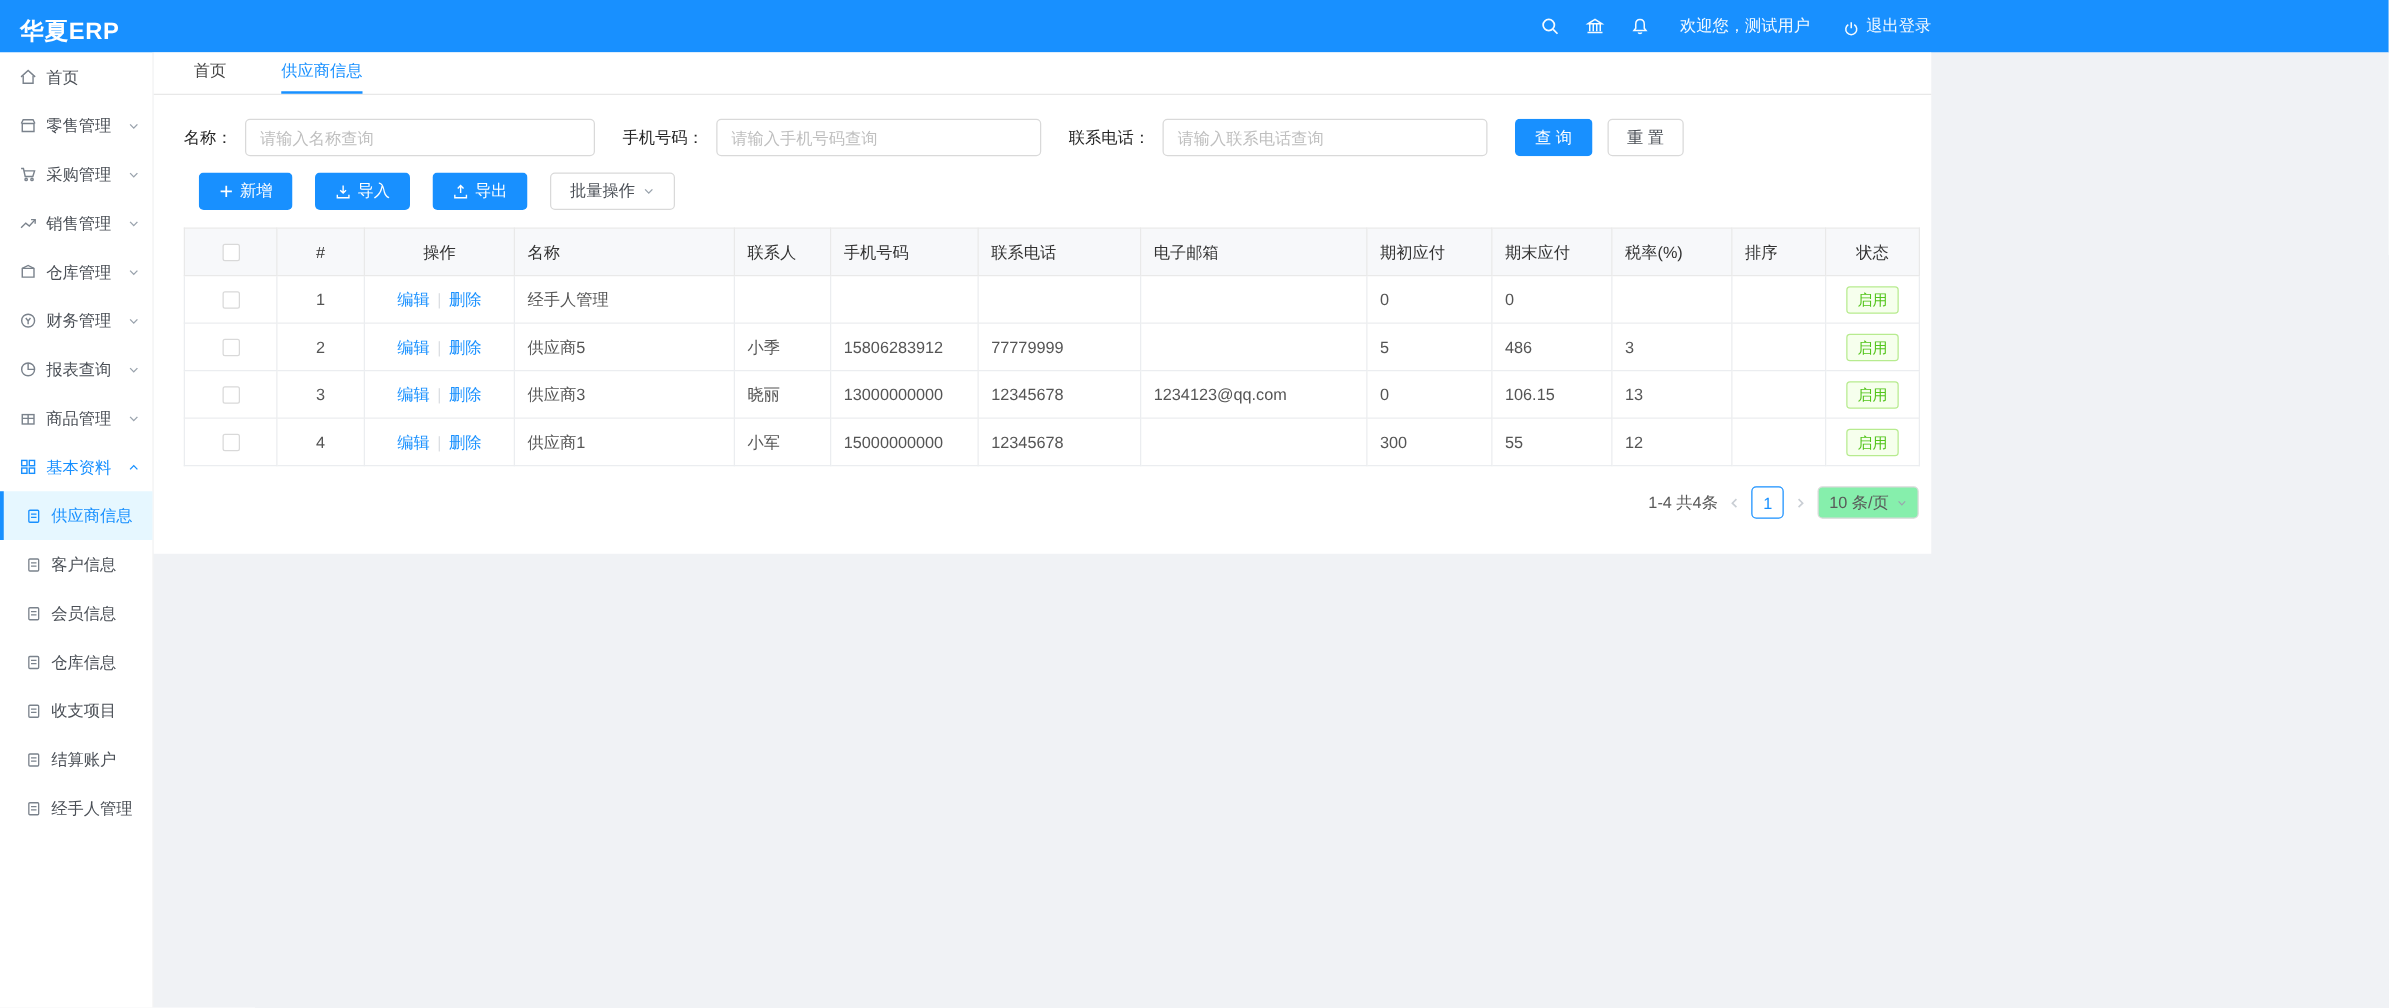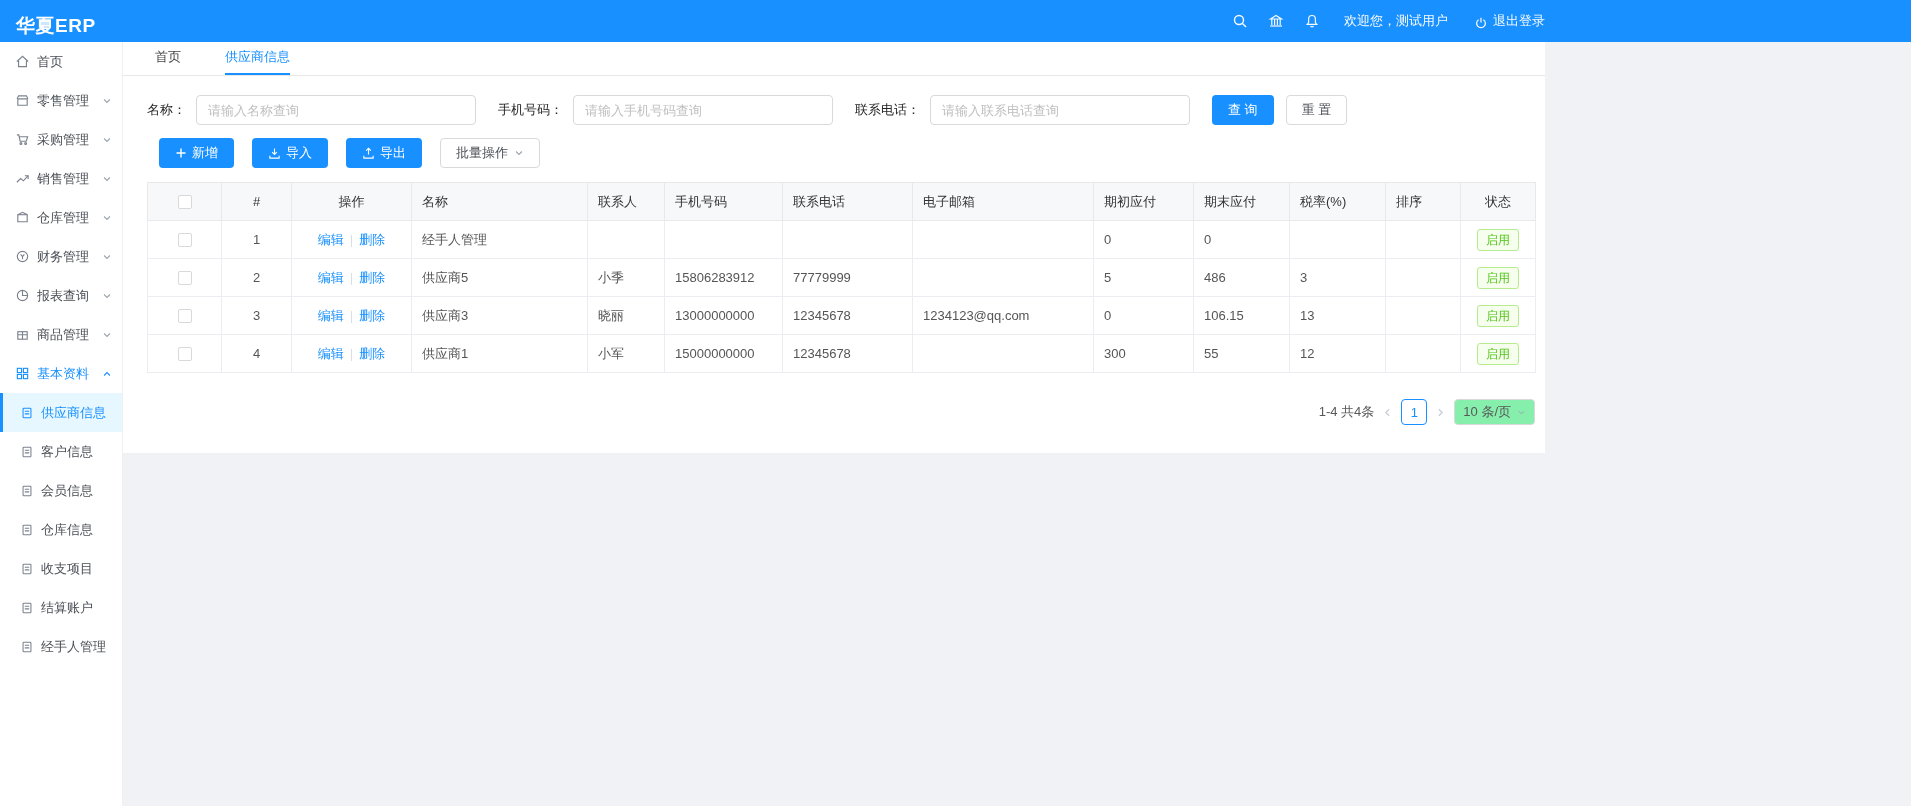--- a/index.html
+++ b/index.html
@@ -117,21 +117,21 @@
     width:14px; height:14px; border:1px solid #d9d9d9; border-radius:2px;
     background:#fff; display:inline-block; vertical-align:middle; cursor:pointer;
   }
   .badge-enabled {
     display:inline-block; padding:1px 8px; font-size:12px; line-height:18px;
     color:#52c41a; background:#f6ffed; border:1px solid #b7eb8f; border-radius:3px;
   }
 
   
   .pager {
-    width:1388px; margin-top:26px; display:flex; justify-content:flex-end;
+    width:1388px; margin-top:16px; display:flex; justify-content:flex-end;
     align-items:center; gap:8px; color:#595959; font-size:13px;
   }
   .pg-arrow { color:#c9ced4; cursor:default; display:flex; align-items:center; }
   .pg-page {
     width:26px; height:26px; border:1px solid #1890ff; color:#1890ff;
     border-radius:4px; display:flex; align-items:center; justify-content:center;
     background:#fff; cursor:pointer;
   }
   .pg-size {
     height:26px; border:1px solid #d9d9d9; border-radius:4px; background:#86efac;

